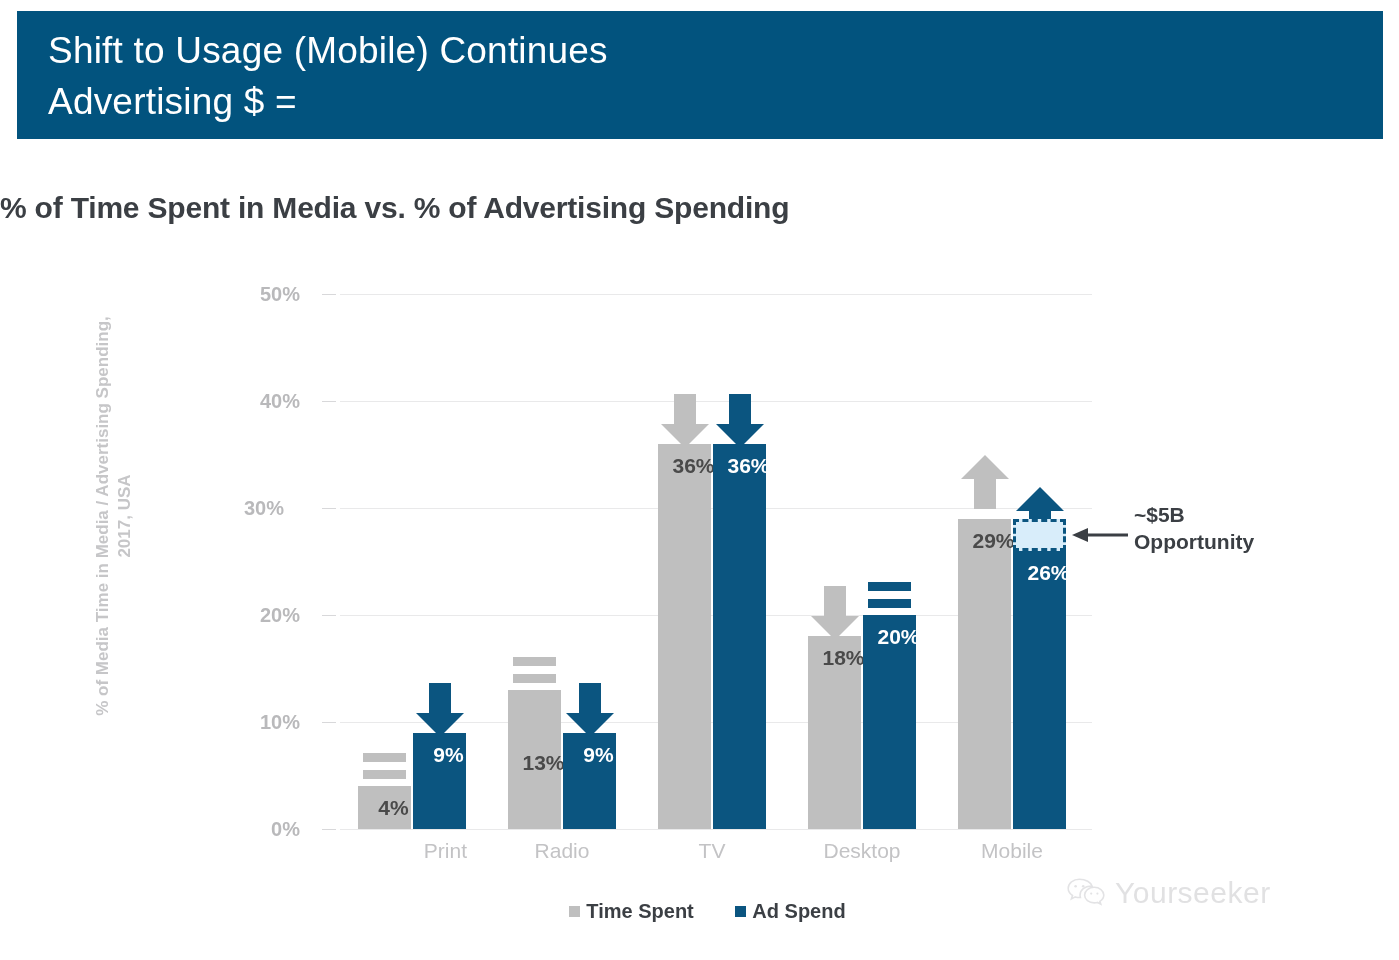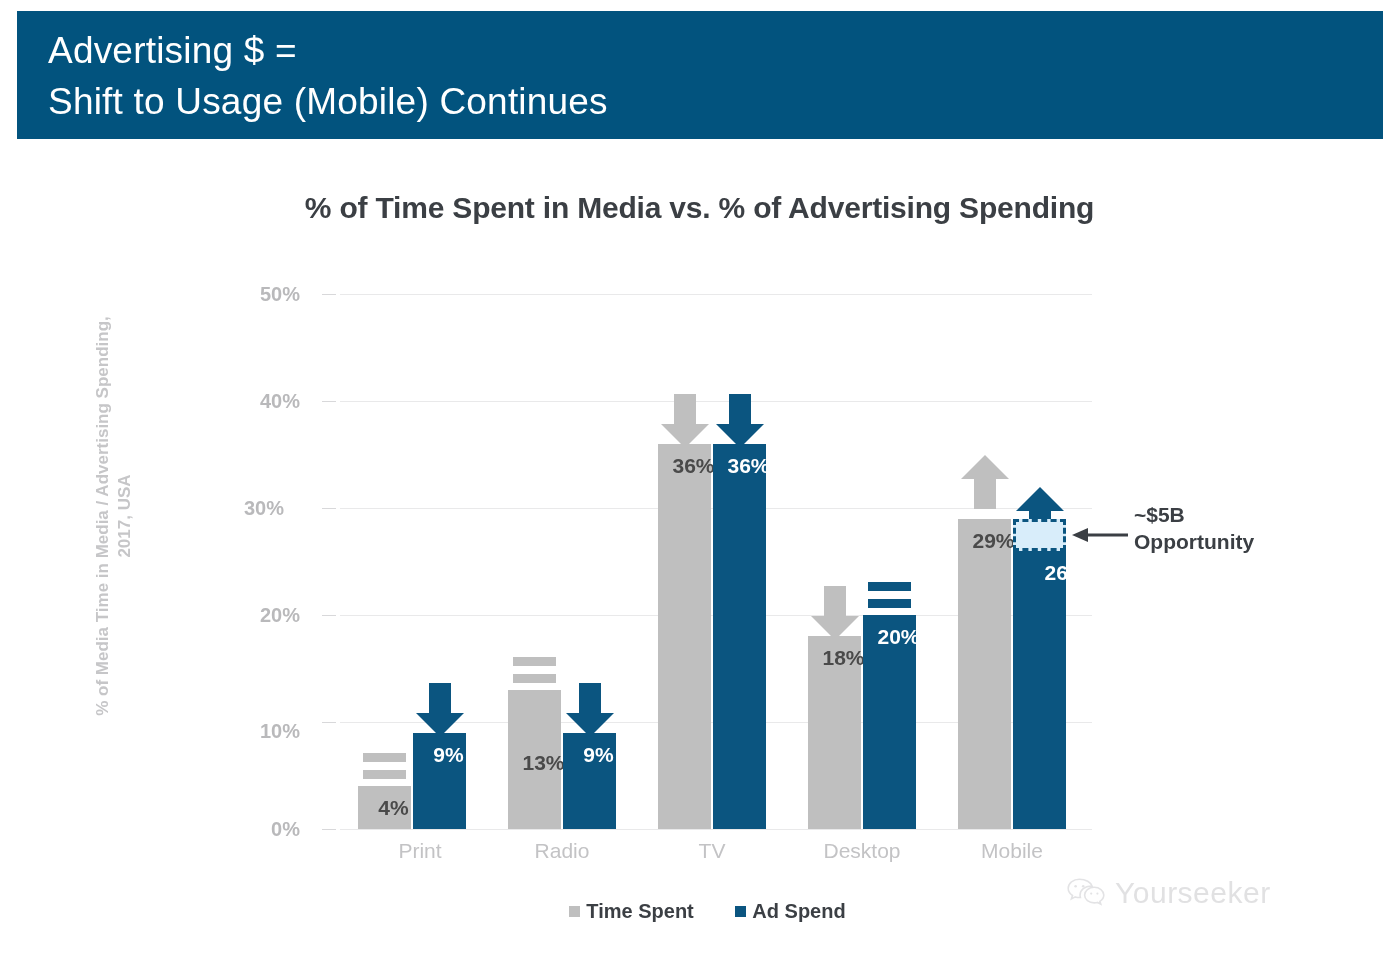--- a/index.html
+++ b/index.html
@@ -28,21 +28,20 @@
     white-space:nowrap;
   }
 
   
   #chart-region{
     position:absolute; left:0; top:139px;
     width:1399px; height:821px;
   }
   #chart-title{
     position:absolute; left:0; top:52px; width:1399px;
-    text-align:center;
     font-size:30px; font-weight:bold; color:#3b3f44;
     letter-spacing:-0.2px;
   }
 
   
   #plot{
     position:absolute; left:0; top:0; width:1399px; height:821px;
   }
   .gridline{
     position:absolute; left:340px; width:752px; height:1px;
@@ -131,22 +130,22 @@
     opacity:.55;
   }
   #watermark .wm-text{
     font-size:30px; color:#c9c9cc; letter-spacing:.5px;
   }
 </style>
 </head>
 <body>
 
 <div id="header-banner">
+  <div class="title-line">Shift to Usage (Mobile) Continues</div>
   <div class="title-line">Advertising $ =</div>
-  <div class="title-line">Shift to Usage (Mobile) Continues</div>
 </div>
 
 <div id="chart-region">
 
   <div id="chart-title">% of Time Spent in Media vs. % of Advertising Spending</div>
 
   <div id="plot">
 
     <div id="y-axis-title">% of Media Time in Media / Advertising Spending, 2017, USA</div>
 
@@ -161,21 +160,21 @@
     <div id="ytick-layer">
         <div class="ytick-stub" style="top: 155px; left: 322px;"></div>
         <div class="ytick" style="top: 155px; left: 240px;">50%</div>
         <div class="ytick-stub" style="top: 262px; left: 322px;"></div>
         <div class="ytick" style="top: 262px; left: 240px;">40%</div>
         <div class="ytick-stub" style="top: 369px; left: 322px;"></div>
         <div class="ytick" style="top: 369px; left: 224px;">30%</div>
         <div class="ytick-stub" style="top: 476px; left: 322px;"></div>
         <div class="ytick" style="top: 476px; left: 240px;">20%</div>
         <div class="ytick-stub" style="top: 583px; left: 322px;"></div>
-        <div class="ytick" style="top: 583px; left: 240px; margin-top: 9px;">10%</div>
+        <div class="ytick" style="top: 583px; left: 240px;">10%</div>
         <div class="ytick-stub" style="top: 690px; left: 322px;"></div>
         <div class="ytick" style="top: 690px; left: 240px;">0%</div>
       </div>
 
     <div id="bars-layer">
         <div class="bar gray" style="left: 358px; top: 647.2px; height: 42.8px;"></div>
         <div class="bar-label gray" style="left: 358px; top: 657.2px;">4%</div>
         <div class="indicator" style="left: 363px; top: 614.2px; width: 43px; height: 26px;">
           <div style="position:absolute;left:0;top:0;width:43px;height:9px;background:#bfbfbf;"></div>
           <div style="position:absolute;left:0;top:17px;width:43px;height:9px;background:#bfbfbf;"></div>
@@ -216,28 +215,28 @@
         <div class="indicator" style="left: 868px; top: 443px; width: 43px; height: 26px;">
           <div style="position:absolute;left:0;top:0;width:43px;height:9px;background:#0b5580;"></div>
           <div style="position:absolute;left:0;top:17px;width:43px;height:9px;background:#0b5580;"></div>
         </div>
         <div class="bar gray" style="left: 958px; top: 379.7px; height: 310.3px;"></div>
         <div class="bar-label gray" style="left: 958px; top: 389.7px;">29%</div>
         <div class="indicator" style="left: 959.5px; top: 313.7px; width: 50px; height: 58px;"><svg width="50" height="58" viewBox="0 0 50 58">
             <polygon points="25,2 49,26 36,26 36,56 14,56 14,26 1,26" fill="#bfbfbf"></polygon>
           </svg></div>
         <div class="bar blue" style="left: 1013px; top: 411.8px; height: 278.2px;"></div>
-        <div class="bar-label blue" style="left: 1013px; top: 421.8px; padding-left: 17px;">26%</div>
+        <div class="bar-label blue" style="left: 1013px; top: 421.8px;">26%</div>
         <div class="indicator" style="left: 1014.5px; top: 345.8px; width: 50px; height: 58px;"><svg width="50" height="58" viewBox="0 0 50 58">
             <polygon points="25,2 49,26 36,26 36,56 14,56 14,26 1,26" fill="#0b5580"></polygon>
           </svg></div>
       </div>
 
     <div id="cat-layer">
-        <div class="cat-label" style="left: 365px;">Print</div>
+        <div class="cat-label" style="left: 357px; text-align: right;">Print</div>
         <div class="cat-label" style="left: 507px;">Radio</div>
         <div class="cat-label" style="left: 657px;">TV</div>
         <div class="cat-label" style="left: 807px;">Desktop</div>
         <div class="cat-label" style="left: 957px;">Mobile</div>
       </div>
 
     <div id="opportunity-box" style="left: 1013px; top: 379.7px; height: 32.1px;"></div>
     <svg id="opportunity-arrow" viewBox="0 0 58 20" style="left: 1072px; top: 385.75px;">
       <line x1="56" y1="10" x2="14" y2="10" stroke="#3b3f44" stroke-width="3"></line>
       <polygon points="0,10 16,3 16,17" fill="#3b3f44"></polygon>

